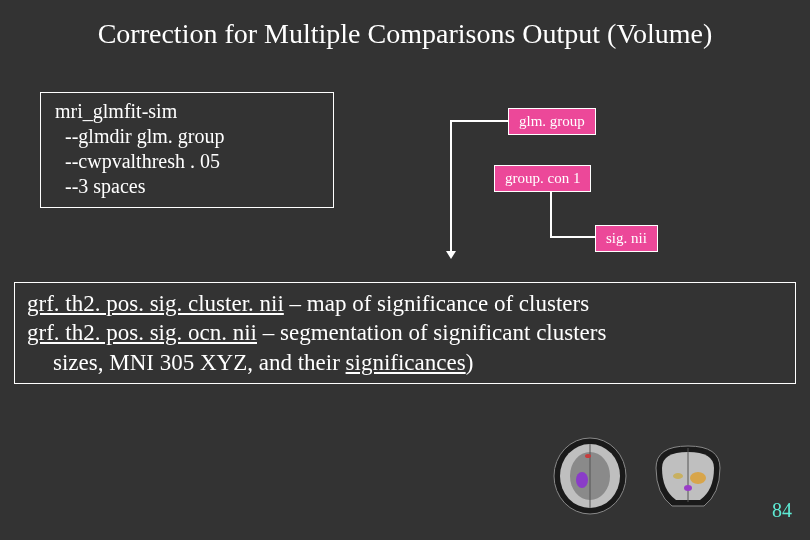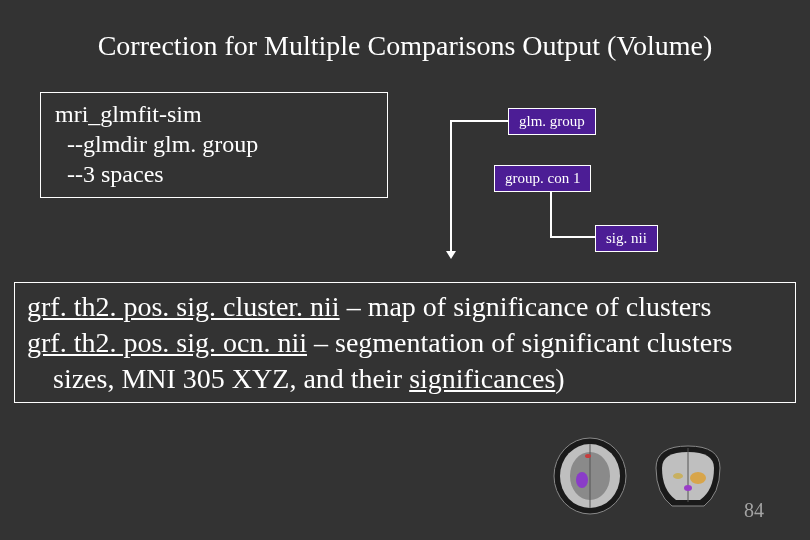--- a/index.html
+++ b/index.html
@@ -8,45 +8,45 @@
     width: 810px;
     height: 540px;
     font-family: "Times New Roman", serif;
     color: #ffffff;
     position: relative;
     overflow: hidden;
   }
   .title {
     text-align: center;
     font-size: 28px;
-    padding-top: 30px;
+    padding-top: 18px;
     font-weight: normal;
   }
   .command-box {
     position: absolute;
     top: 92px;
     left: 40px;
     border: 1.5px solid #ffffff;
     padding: 6px 14px 8px 14px;
-    font-size: 24px;
+    font-size: 20px;
     line-height: 1.25;
-    width: 348px;
+    width: 294px;
   }
   .command-line { white-space: pre; }
   .diagram {
     position: absolute;
     top: 85px;
     left: 400px;
     width: 350px;
     height: 185px;
   }
   .dbox {
     position: absolute;
     border: 1.5px solid #ffffff;
-    background: #4c1d95;
+    background: #ec4899;
     font-size: 15px;
     padding: 4px 10px;
     white-space: nowrap;
     z-index: 2;
   }
   .b1 { top: 23px; left: 108px; }
   .b2 { top: 80px; left: 94px; }
   .b3 { top: 140px; left: 195px; }
   .vline {
     position: absolute;
@@ -75,31 +75,31 @@
   
   .va2 { left: 150px; top: 102px; height: 50px; }
   .ha2 { left: 150px; top: 151px; width: 47px; }
   .output-box {
     position: absolute;
     top: 282px;
     left: 14px;
     right: 14px;
     border: 1.5px solid #ffffff;
     padding: 6px 12px;
-    font-size: 28px;
+    font-size: 23px;
     line-height: 1.28;
   }
   .underline { text-decoration: underline; }
   .indent { padding-left: 26px; display: inline-block; }
   .page-num {
     position: absolute;
     bottom: 18px;
-    right: 46px;
+    right: 18px;
     font-size: 20px;
-    color: #a3a3a3;
+    color: #5eead4;
   }
   .brain-images {
     position: absolute;
     bottom: 24px;
     right: 76px;
     display: flex;
     gap: 6px;
   }
   .brain {
     width: 92px;
@@ -109,20 +109,21 @@
   .brain svg { width: 100%; height: 100%; }
 </style>
 </head>
 <body>
 
 <h1 class="title">Correction for Multiple Comparisons Output (Volume)</h1>
 
 <div class="command-box">
   <div class="command-line">mri_glmfit-sim</div>
   <div class="command-line">  --glmdir glm. group</div>
+  <div class="command-line">  --cwpvalthresh . 05</div>
   <div class="command-line">  --3 spaces</div>
 </div>
 
 <div class="diagram">
   <div class="hline ha1"></div>
   <div class="vline va1"></div>
   <div class="arrowhead-down ah1"></div>
   <div class="vline va2"></div>
   <div class="hline ha2"></div>
   <div class="dbox b1">glm. group</div>

